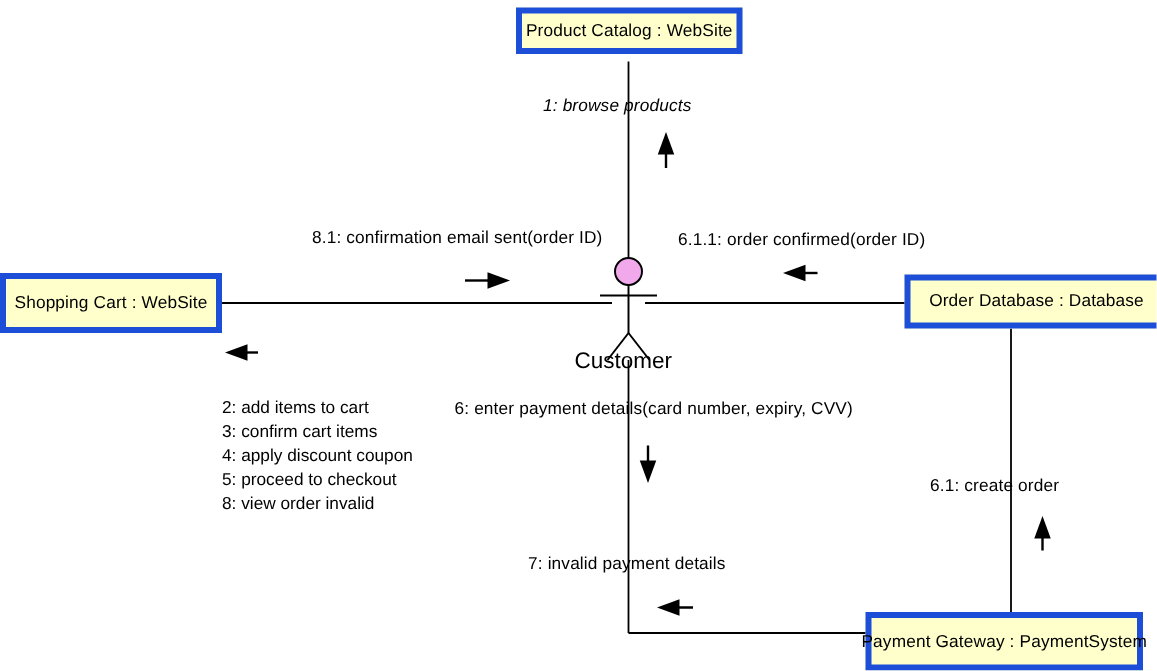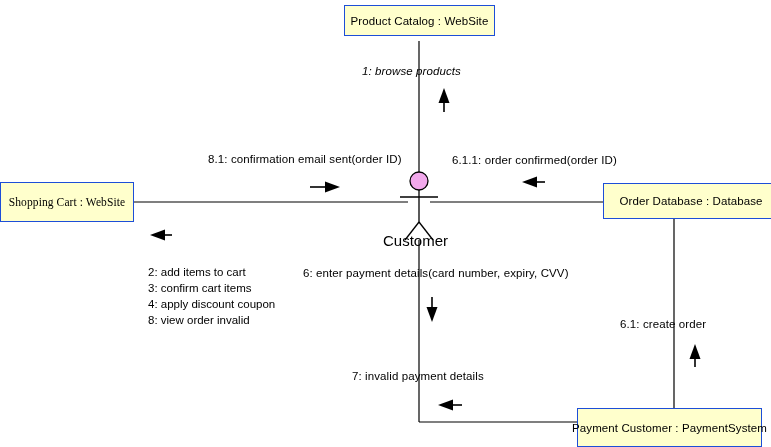--- a/index.html
+++ b/index.html
@@ -16,21 +16,21 @@
   }
   #canvas {
     position: absolute;
     left: 0; top: 0;
     width: 771px;
     height: 447px;
   }
   .node {
     position: absolute;
     background: #ffffcc;
-    border: 1px solid #1d4ed8;
+    border: 4px solid #1d4ed8;
     box-sizing: border-box;
     display: flex;
     align-items: center;
     justify-content: center;
     font-size: 11.5px;
     color: #000000;
     white-space: nowrap;
     letter-spacing: 0.1px;
   }
   .msg {
@@ -113,44 +113,45 @@
     <line x1="400" y1="197" x2="438" y2="197" stroke="#000000" stroke-width="1.3"></line>
     <line x1="419" y1="222" x2="405" y2="240" stroke="#000000" stroke-width="1.3"></line>
     <line x1="419" y1="222" x2="433" y2="240" stroke="#000000" stroke-width="1.3"></line>
   </g>
 </svg>
 
 <div class="node" style="left:344px; top:5px; width:151px; height:31px;">
   <span>Product Catalog : WebSite</span>
 </div>
 
-<div class="node" style="left:0px; top:182px; width:134px; height:40px;font-family:Liberation Serif, serif;">
+<div class="node" style="left:0px; top:182px; width:148px; height:40px;">
   <span>Shopping Cart : WebSite</span>
 </div>
 
 <div class="node" style="left:603px; top:183px; width:176px; height:36px;">
   <span>Order Database : Database</span>
 </div>
 
 <div class="node" style="left:577px; top:408px; width:185px; height:39px;">
-  <span>Payment Customer : PaymentSystem</span>
+  <span>Payment Gateway : PaymentSystem</span>
 </div>
 
 <div class="actor-label" style="left:383px; top:232px; width:72px;">Customer</div>
 
 <div class="msg" style="left:362px; top:63px;font-style:italic;">1: browse products</div>
 
 <div class="msg" style="left:208px; top:151px;">8.1: confirmation email sent(order ID)</div>
 
 <div class="msg" style="left:452px; top:152px;">6.1.1: order confirmed(order ID)</div>
 
 <div class="msg" style="left:303px; top:265px;">6: enter payment details(card number, expiry, CVV)</div>
 
 <div class="msg" style="left:620px; top:316px;">6.1: create order</div>
 
 <div class="msg" style="left:352px; top:368px;">7: invalid payment details</div>
 
 <div class="msg-list" style="left:148px; top:264px;">
   <div>2: add items to cart</div>
   <div>3: confirm cart items</div>
   <div>4: apply discount coupon</div>
+  <div>5: proceed to checkout</div>
   <div>8: view order invalid</div>
 </div>
 
 </body></html>

